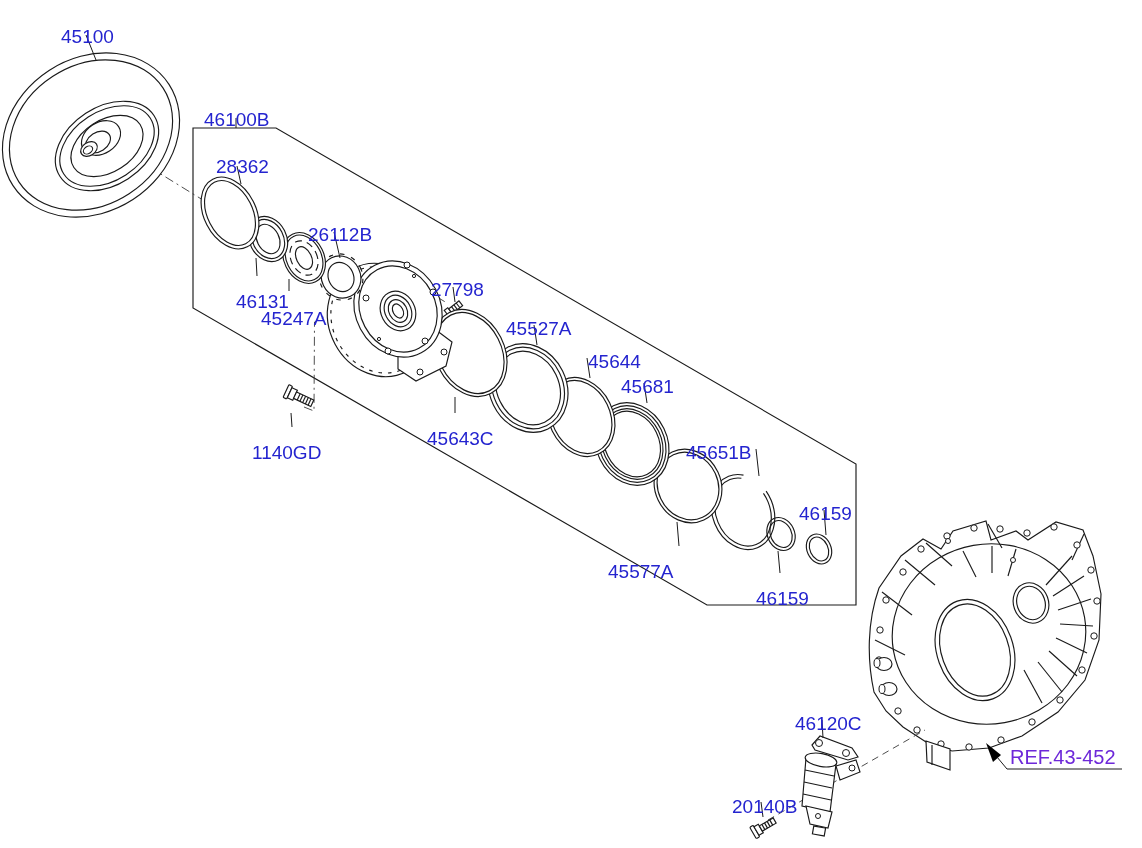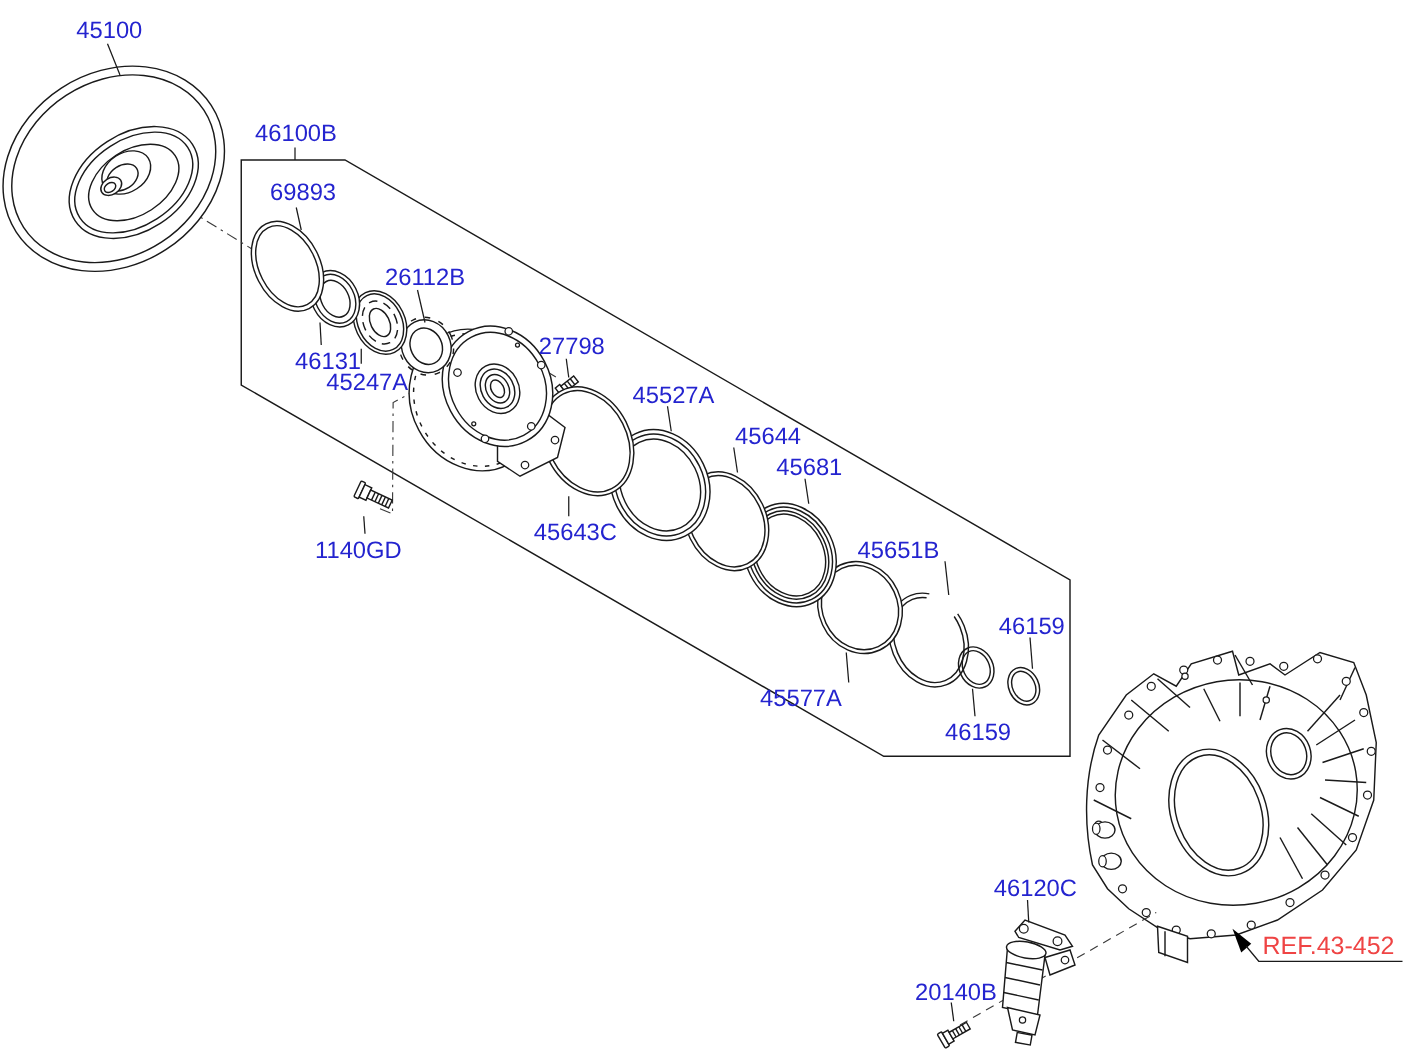--- a/index.html
+++ b/index.html
@@ -1,21 +1,21 @@
 <!DOCTYPE html>
 <html><head>
 <meta charset="utf-8">
 <style>
   html,body{margin:0;padding:0;background:#fff;}
   .stage{position:relative;width:1142px;height:848px;background:#fff;overflow:hidden;
          font-family:"Liberation Sans",sans-serif;}
   .stage svg{position:absolute;left:0;top:0;}
   .plabel{position:absolute;font:19px/1.15 "Liberation Sans",sans-serif;color:#2424cf;
-          white-space:nowrap;}
-  .reflabel{position:absolute;font:20px/1.15 "Liberation Sans",sans-serif;color:#ef4444;
+          white-space:nowrap;margin-top:12px;}
+  .reflabel{position:absolute;font:20px/1.15 "Liberation Sans",sans-serif;color:#6d28d9;
             white-space:nowrap;}
   
   .ln{stroke:#1a1a1a;stroke-width:1.15;fill:none;}
   .lnw{stroke:#1a1a1a;stroke-width:1.15;fill:#fff;}
   .ld{stroke:#1a1a1a;stroke-width:1;fill:none;}
   .cl{stroke:#3a3a3a;stroke-width:0.9;fill:none;stroke-dasharray:9 4 2 4;}
   .dsh{stroke:#3a3a3a;stroke-width:0.9;fill:none;stroke-dasharray:7 5;}
   .hole{stroke:#1a1a1a;stroke-width:1;fill:#fff;}
 </style>
 </head>
@@ -281,21 +281,21 @@
   </g>
 
   <g>
     <polygon points="986,743 1001,755 993,762" fill="#000"></polygon>
     <path class="ld" d="M 997 757 L 1007 769 L 1122 769"></path>
   </g>
 </svg>
 
   <div class="plabel" style="left:61px;top:14px">45100</div>
   <div class="plabel" style="left:204px;top:97px">46100B</div>
-  <div class="plabel" style="left:216px;top:144px">69893</div>
+  <div class="plabel" style="left:216px;top:144px">28362</div>
   <div class="plabel" style="left:308px;top:212px">26112B</div>
   <div class="plabel" style="left:236px;top:279px">46131</div>
   <div class="plabel" style="left:261px;top:296px">45247A</div>
   <div class="plabel" style="left:431px;top:267px">27798</div>
   <div class="plabel" style="left:506px;top:306px">45527A</div>
   <div class="plabel" style="left:588px;top:339px">45644</div>
   <div class="plabel" style="left:621px;top:364px">45681</div>
   <div class="plabel" style="left:427px;top:416px">45643C</div>
   <div class="plabel" style="left:252px;top:430px">1140GD</div>
   <div class="plabel" style="left:686px;top:430px">45651B</div>

